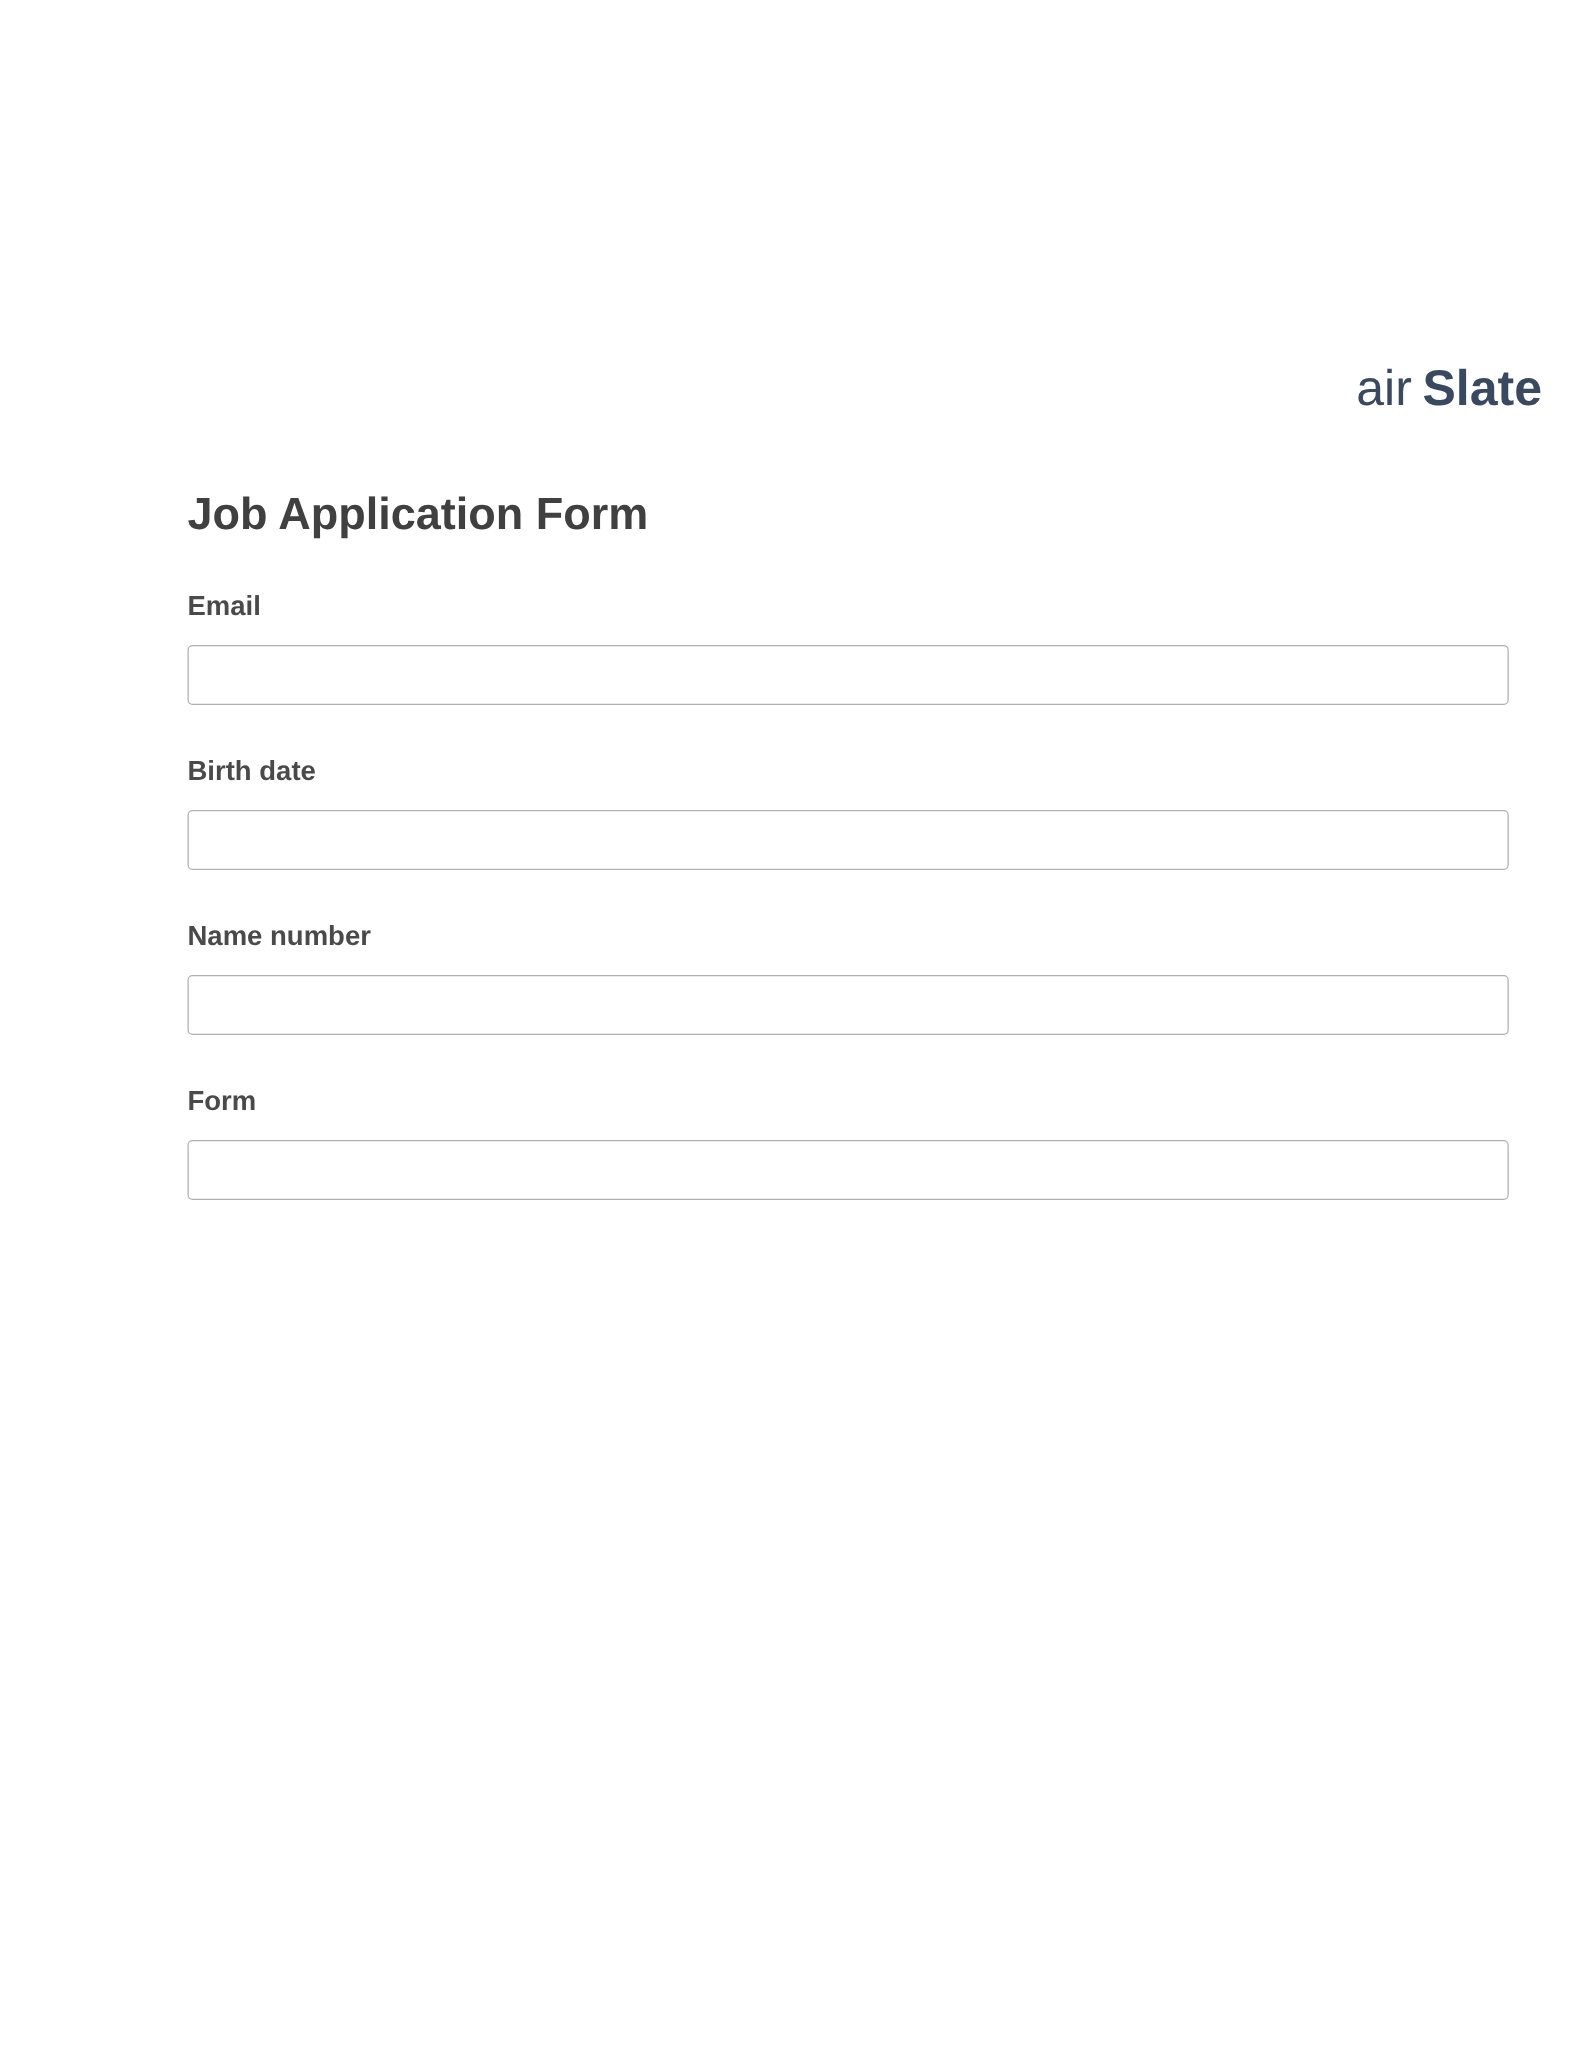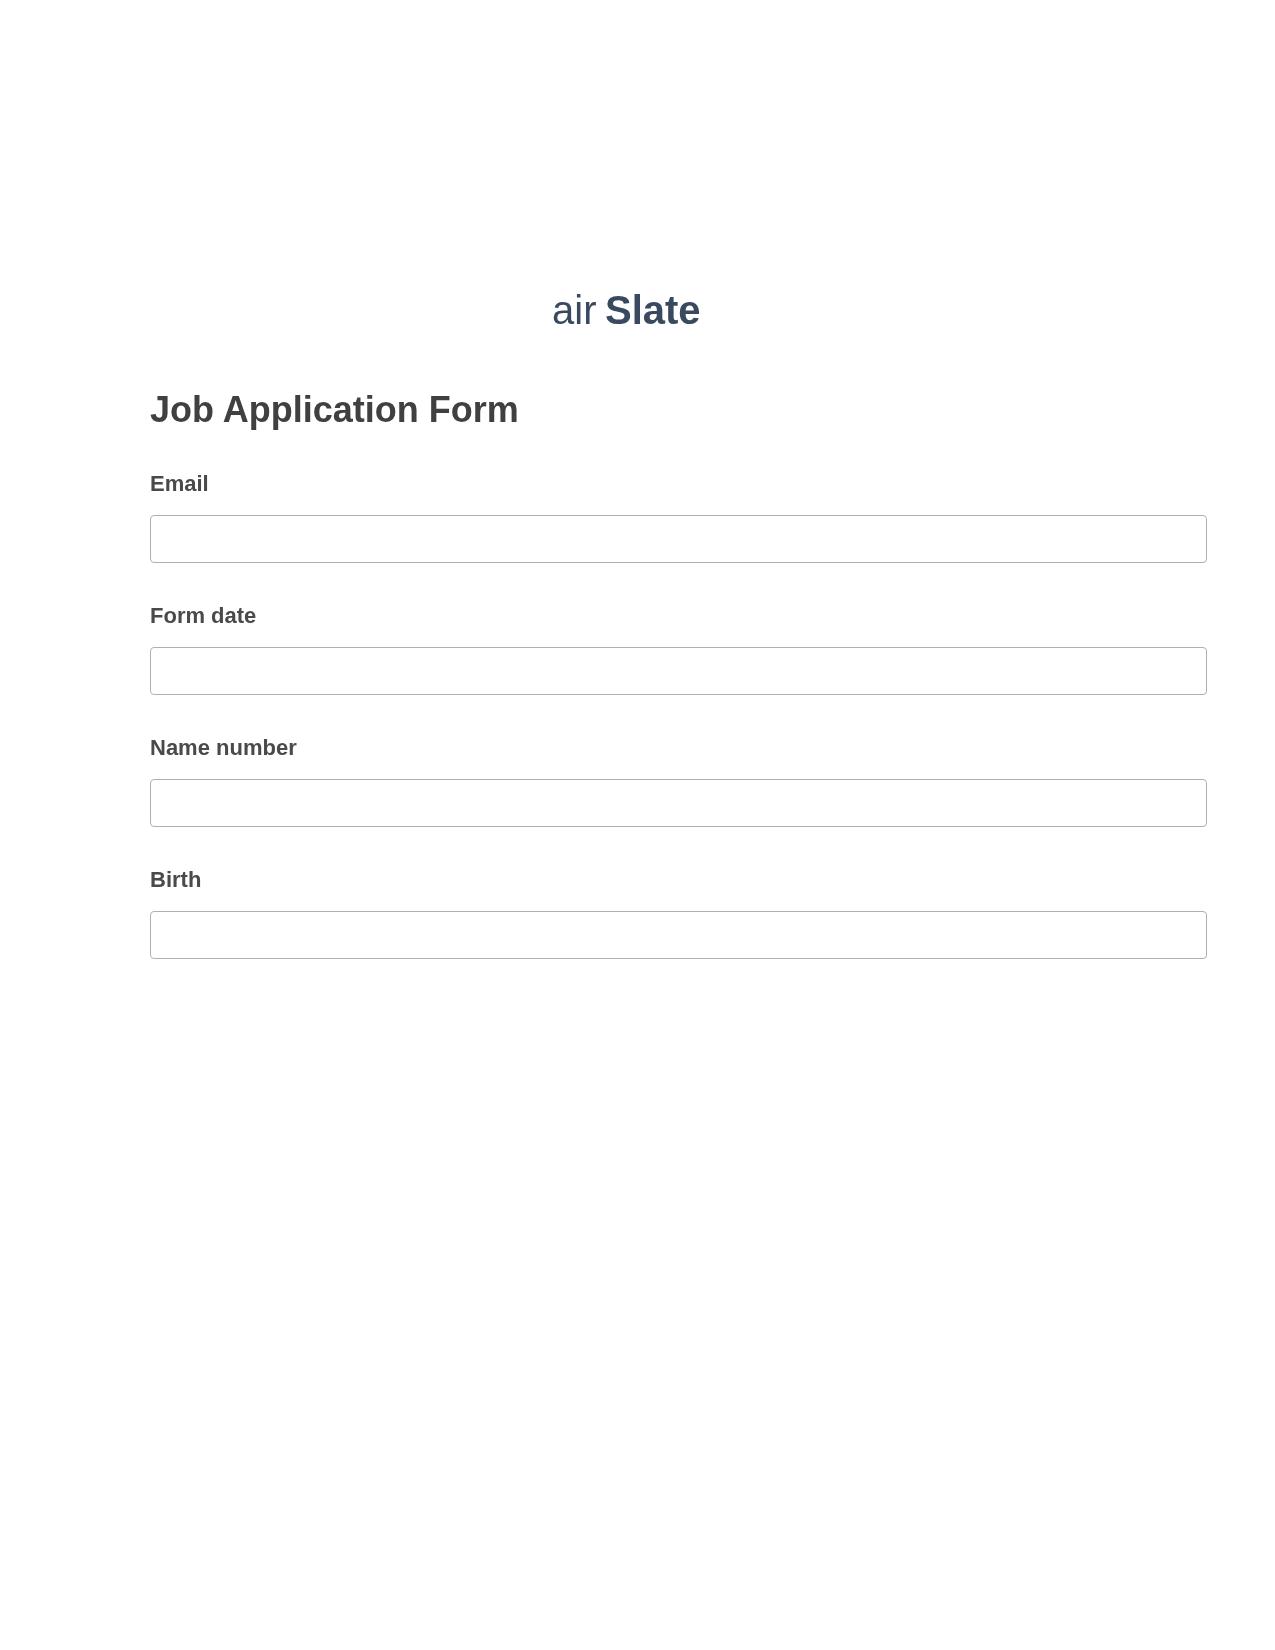--- a/index.html
+++ b/index.html
@@ -12,21 +12,21 @@
       height: 1650px;
       background: #ffffff;
       font-family: Arial, Helvetica, sans-serif;
       color: #4a4a4a;
     }
     .container {
       width: 100%;
       padding-top: 290px;
     }
     .logo-wrapper {
-      text-align: center;
+      text-align: right;
       margin-bottom: 50px;
       margin-left: 19px;
     }
     .logo {
       display: inline-block;
     }
     .form-content {
       padding-left: 150px;
       padding-right: 68px;
     }
@@ -71,27 +71,27 @@
 
   <div class="form-content">
     <h1 class="form-title">Job Application Form</h1>
 
     <div class="field-group">
       <label class="field-label">Email</label>
       <input type="text" class="field-input" value="" style="">
     </div>
 
     <div class="field-group">
-      <label class="field-label">Form date</label>
+      <label class="field-label">Birth date</label>
       <input type="text" class="field-input" value="" style="">
     </div>
 
     <div class="field-group">
       <label class="field-label">Name number</label>
       <input type="text" class="field-input" value="" style="">
     </div>
 
     <div class="field-group">
-      <label class="field-label">Birth</label>
+      <label class="field-label">Form</label>
       <input type="text" class="field-input" value="" style="">
     </div>
   </div>
 </div>
 
 </body></html>

